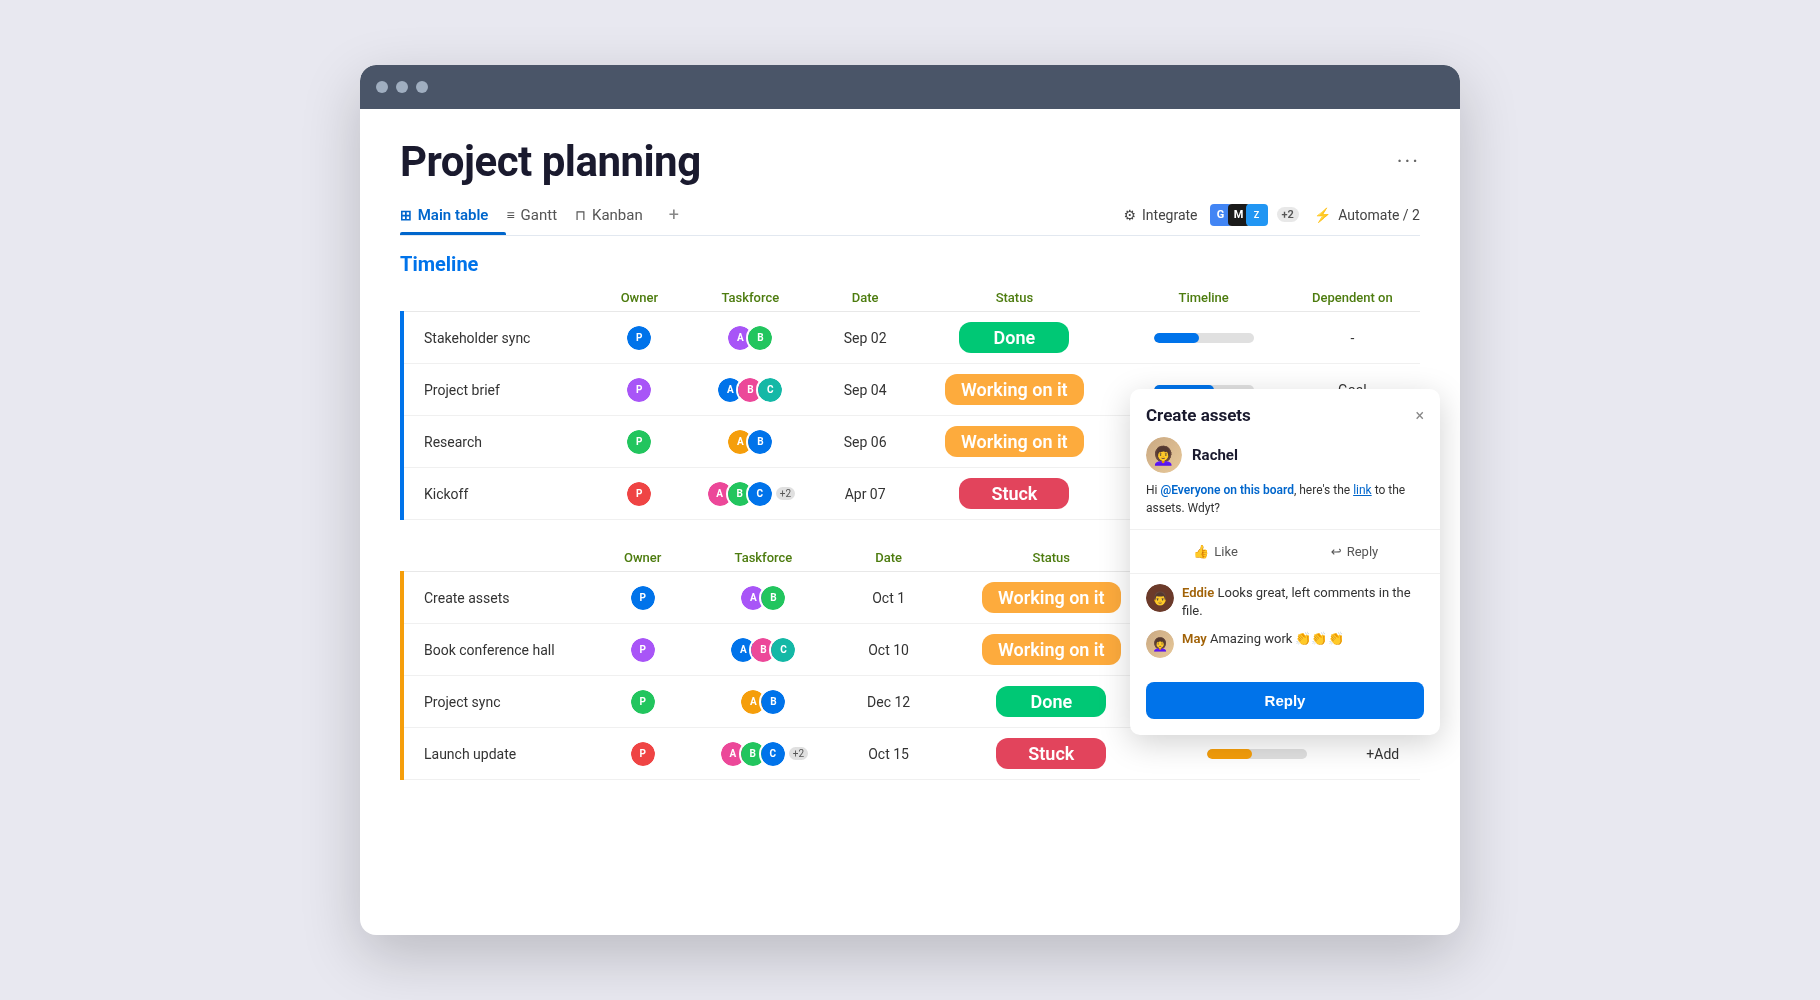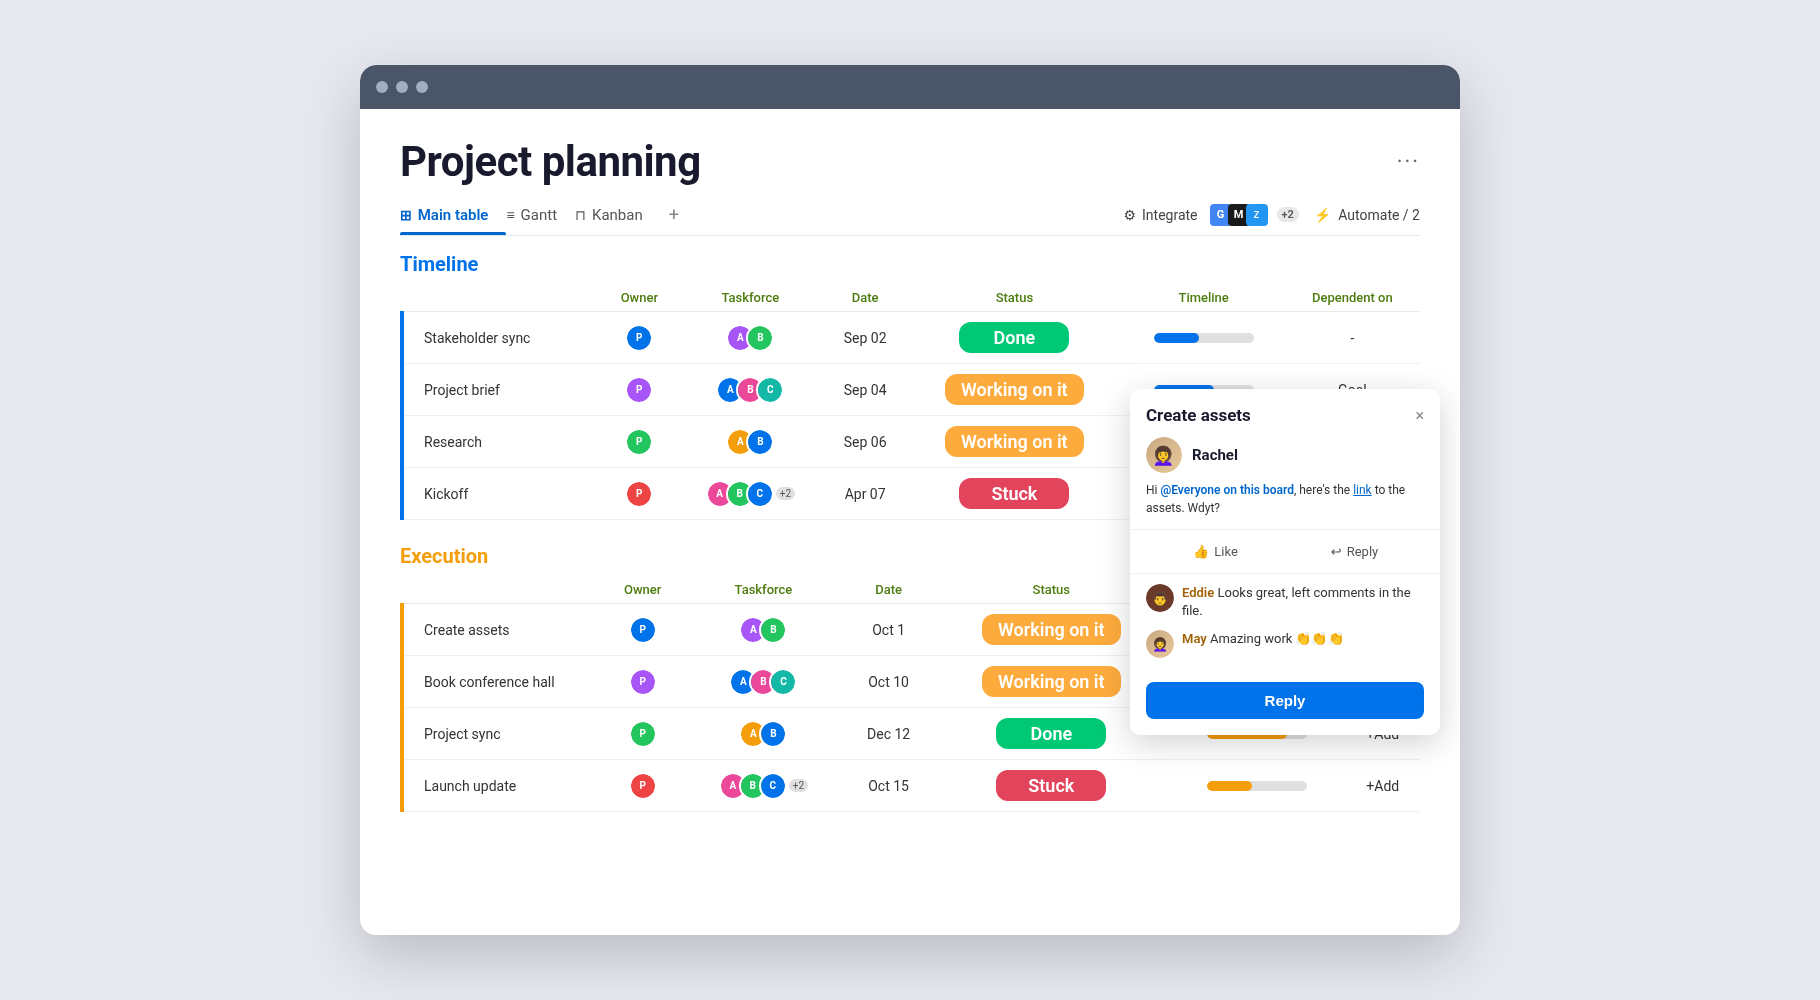--- a/index.html
+++ b/index.html
@@ -553,21 +553,20 @@
         </div>
       </div>
     </td>
       <td class="dep-cell">+Add</td>
     </tr>
           </tbody>
       </table>
     </div>
 
     <div>
-      <div class="section-label section-execution">Execution</div>
       <table class="data-table">
         <thead>
           <tr>
             <th style="width:200px;"></th>
             <th>Owner</th>
             <th>Taskforce</th>
             <th>Date</th>
             <th>Status</th>
             <th>Timeline</th>
             <th></th>

